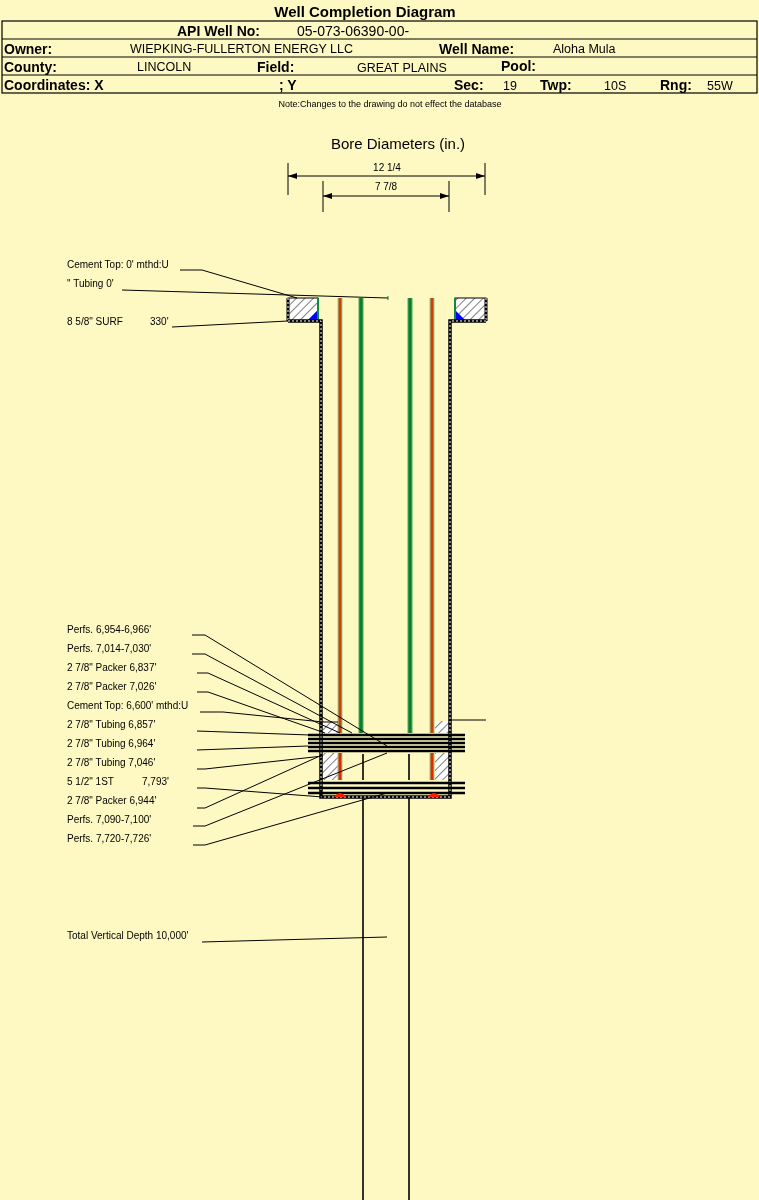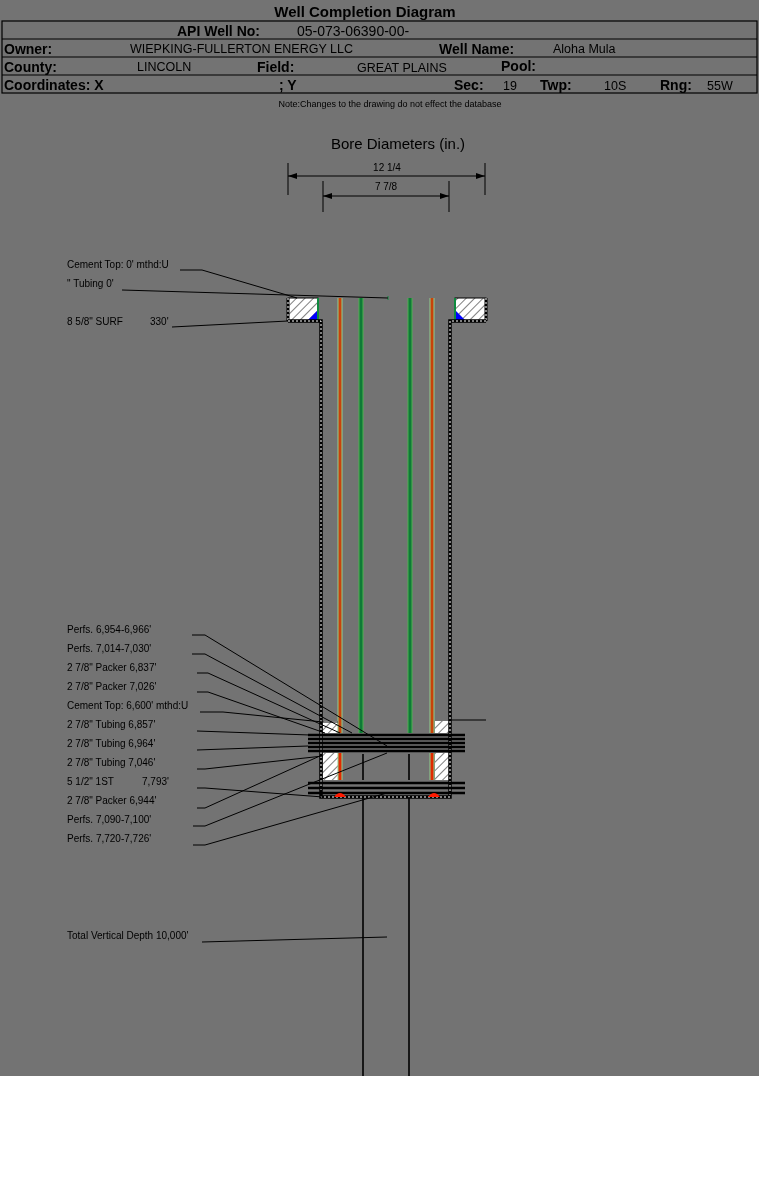--- a/index.html
+++ b/index.html
@@ -1,16 +1,16 @@
 <!DOCTYPE html>
 <html><head>
   <meta charset="utf-8">
   <style>
     html, body { margin: 0; padding: 0; background: #ffffff; }
-    #page { position: relative; width: 759px; height: 1076px; overflow: hidden; background: #737373; }
+    #page { position: relative; width: 759px; height: 1200px; overflow: hidden; background: #fef9c3; }
     svg { position: absolute; left: 0; top: 0; }
     .t-title { font-family: "Liberation Sans", sans-serif; font-size: 15px; font-weight: bold; fill: #000; }
     .t-lbl { font-family: "Liberation Sans", sans-serif; font-size: 14px; font-weight: bold; fill: #000; }
     .t-val { font-family: "Liberation Sans", sans-serif; font-size: 12.5px; fill: #000; }
     .t-note { font-family: "Liberation Sans", sans-serif; font-size: 9px; fill: #000; }
     .t-bore { font-family: "Liberation Sans", sans-serif; font-size: 15px; fill: #000; }
     .t-dim { font-family: "Liberation Sans", sans-serif; font-size: 10px; fill: #000; }
     .t-ann { font-family: "Liberation Sans", sans-serif; font-size: 10px; fill: #000; }
     .leader { stroke: #000; stroke-width: 1; fill: none; }
     .casing { stroke: #000; stroke-width: 3.5; fill: none; }

